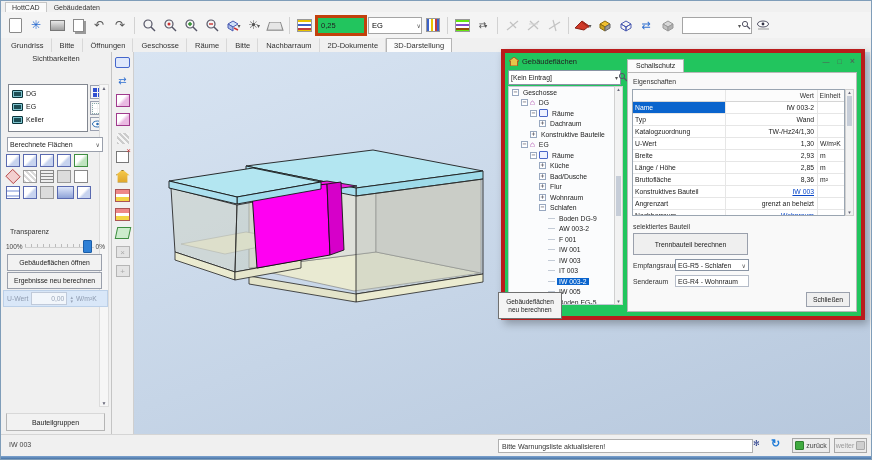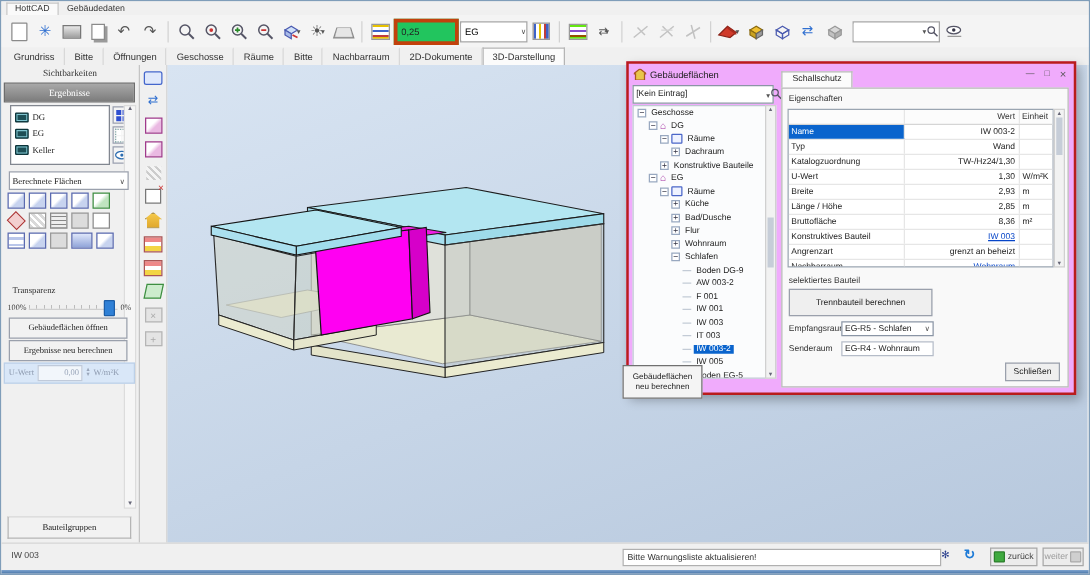--- a/index.html
+++ b/index.html
@@ -24,21 +24,21 @@
   .g-barsv{width:12px;height:12px;background:repeating-linear-gradient(90deg,#3c62c8 0 2px,#fff 2px 4px,#e8c200 4px 6px,#fff 6px 8px,#c03c3c 8px 10px);border:1px solid #999;}
   .g-persp{width:12px;height:9px;border:1px solid #888;transform:perspective(18px) rotateX(40deg);background:#e6e6e6;}
   .tb-input{height:15px;border:3px solid #c2410c;background:#22c55e;font-size:7.5px;font-family:"Liberation Sans",sans-serif;padding:0 3px;color:#222;}
   .combo{display:flex;align-items:center;height:15px;border:1px solid #a5a5a5;background:#fff;}
   .combo input{border:none;height:13px;font-size:7.5px;padding:0 3px;outline:none;flex:1;min-width:0;font-family:"Liberation Sans",sans-serif;}
   
   .ribbon{position:absolute;top:37px;left:0;right:0;height:14px;display:flex;align-items:flex-end;padding-left:2px;font-size:7.5px;background:#f0f0f0;}
   .rtab{padding:2px 7px;color:#333;border:1px solid transparent;border-bottom:none;white-space:nowrap;border-right:1px solid #d8d8d8;}
   .rtab.active{background:#fbfbfb;border-color:#b5b5b5;border-right:1px solid #b5b5b5;}
   
-  .sidebar{position:absolute;top:51px;left:0;width:110px;bottom:24px;background:#f0f0f0;border-right:1px solid #c4c4c4;font-family:Liberation Serif, serif;}
+  .sidebar{position:absolute;top:51px;left:0;width:110px;bottom:24px;background:#f0f0f0;border-right:1px solid #c4c4c4;}
   .sb-title{position:absolute;top:2px;left:0;right:0;text-align:center;font-size:7.5px;color:#333;}
   .sb-results{position:absolute;top:14px;left:2px;right:3px;height:14px;background:linear-gradient(#a9a9a9,#7c7c7c);border:1px solid #6d6d6d;color:#fff;font-size:7.5px;display:flex;align-items:center;justify-content:center;}
   .floors{position:absolute;top:32px;left:7px;width:80px;height:48px;background:#fff;border:1px solid #828790;padding:2px 0;box-sizing:border-box;}
   .floor-row{display:flex;align-items:center;height:13px;padding-left:3px;font-size:7px;gap:3px;}
   .scr{width:9px;height:6px;background:#1d4e55;border-radius:1px;border:1px solid #0c343a;box-shadow:inset 0 0 0 1px #7fc4cf;}
   .fbtns{position:absolute;top:33px;left:89px;width:15px;}
   .fbtn{width:15px;height:14px;border:1px solid #9aa0b0;background:#f4f4f4;margin-bottom:2px;display:flex;align-items:center;justify-content:center;font-size:7px;color:#2f4fd0;box-sizing:border-box;}
   .gridck{width:9px;height:9px;background:
      linear-gradient(#2f4fd0,#2f4fd0) 0 0/4px 4px no-repeat,
      linear-gradient(#2f4fd0,#2f4fd0) 5px 0/4px 4px no-repeat,
@@ -81,21 +81,21 @@
   .vi-polyx::after{content:"×";position:absolute;right:-3px;top:-6px;color:#c33;font-size:8px;}
   .vi-house{width:12px;height:11px;background:linear-gradient(#f4c84a,#e0a82c);border:1px solid #9a7a20;clip-path:polygon(50% 0,100% 45%,85% 45%,85% 100%,15% 100%,15% 45%,0 45%);}
   .vi-wall{width:13px;height:11px;background:linear-gradient(#e88 0 4px,#fff 4px 7px,#f3d544 7px 11px);border:1px solid #a55;}
   .vi-green{width:12px;height:10px;border:1px solid #3e8e41;background:#cdeccd;transform:skewX(-12deg);}
   .vi-grayx{width:12px;height:10px;border:1px solid #b5b5b5;background:#e4e4e4;color:#aaa;font-size:8px;display:flex;align-items:center;justify-content:center;}
   
   .viewport{position:absolute;top:51px;left:133px;right:1px;bottom:24px;background:linear-gradient(160deg,#d8e4f2 0%,#c6d5e7 55%,#b7c8dd 100%);}
   .scene{position:absolute;left:17px;top:74px;width:340px;height:200px;}
   .recalc-float{position:absolute;left:497px;top:291px;width:64px;height:27px;z-index:40;background:#f4f4f4;border:1px solid #707070;font-size:6.5px;text-align:center;display:flex;align-items:center;justify-content:center;line-height:1.15;padding:1px;box-sizing:border-box;}
   
-  .dialog{position:absolute;left:500px;top:48px;width:356px;height:263px;background:#f0abfc;border:2px solid #b91c1c;box-shadow:3px 4px 8px rgba(0,0,0,.28);z-index:20;}
+  .dialog{position:absolute;left:500px;top:48px;width:356px;height:263px;background:#22c55e;border:4px solid #b91c1c;box-shadow:3px 4px 8px rgba(0,0,0,.28);z-index:20;}
   .dlg-title{position:absolute;top:0;left:0;right:0;height:16px;display:flex;align-items:center;padding:0 4px;font-size:7.5px;color:#222;gap:3px;}
   .dlg-ctrl{margin-left:auto;display:flex;gap:8px;color:#555;font-size:7px;align-items:center;padding-right:2px;}
   .dlg-combo{position:absolute;top:17px;left:3px;width:107px;height:13px;background:#fff;border:1px solid #8a95a5;font-size:6.8px;display:flex;align-items:center;padding:0 2px;justify-content:space-between;}
   .dlg-searchbtn{position:absolute;top:17px;left:112px;width:11px;height:13px;display:flex;align-items:center;justify-content:center;}
   .tree{position:absolute;top:33px;left:3px;width:115px;height:219px;background:#fbfcfd;border:1px solid #c0c8d4;overflow:hidden;box-sizing:border-box;}
   .trow{height:10.5px;display:flex;align-items:center;font-size:6.8px;white-space:nowrap;}
   .exp{width:7px;height:7px;flex:none;border:1px solid #98a8c0;background:#fff;font-size:6.5px;line-height:5px;text-align:center;color:#334;box-sizing:border-box;margin-right:2px;font-family:"DejaVu Sans Mono",monospace;}
   .dash{width:7px;flex:none;border-top:1px solid #c3cbd6;margin-right:2px;}
   .ticon{flex:none;margin-right:2px;}
   .ticon.house{color:#a families;}
@@ -309,21 +309,20 @@
       <div class="rtab">Geschosse</div>
       <div class="rtab">Räume</div>
       <div class="rtab">Bitte</div>
       <div class="rtab">Nachbarraum</div>
       <div class="rtab">2D-Dokumente</div>
       <div class="rtab active">3D-Darstellung</div>
     </div>
 
   <div class="sidebar">
     <div class="sb-title">Sichtbarkeiten</div>
-    <div class="sb-results">Ergebnisse</div>
     <div class="floors">
         <div class="floor-row">
           <span class="scr"></span>
           <span>DG</span>
         </div>
         <div class="floor-row">
           <span class="scr"></span>
           <span>EG</span>
         </div>
         <div class="floor-row">

